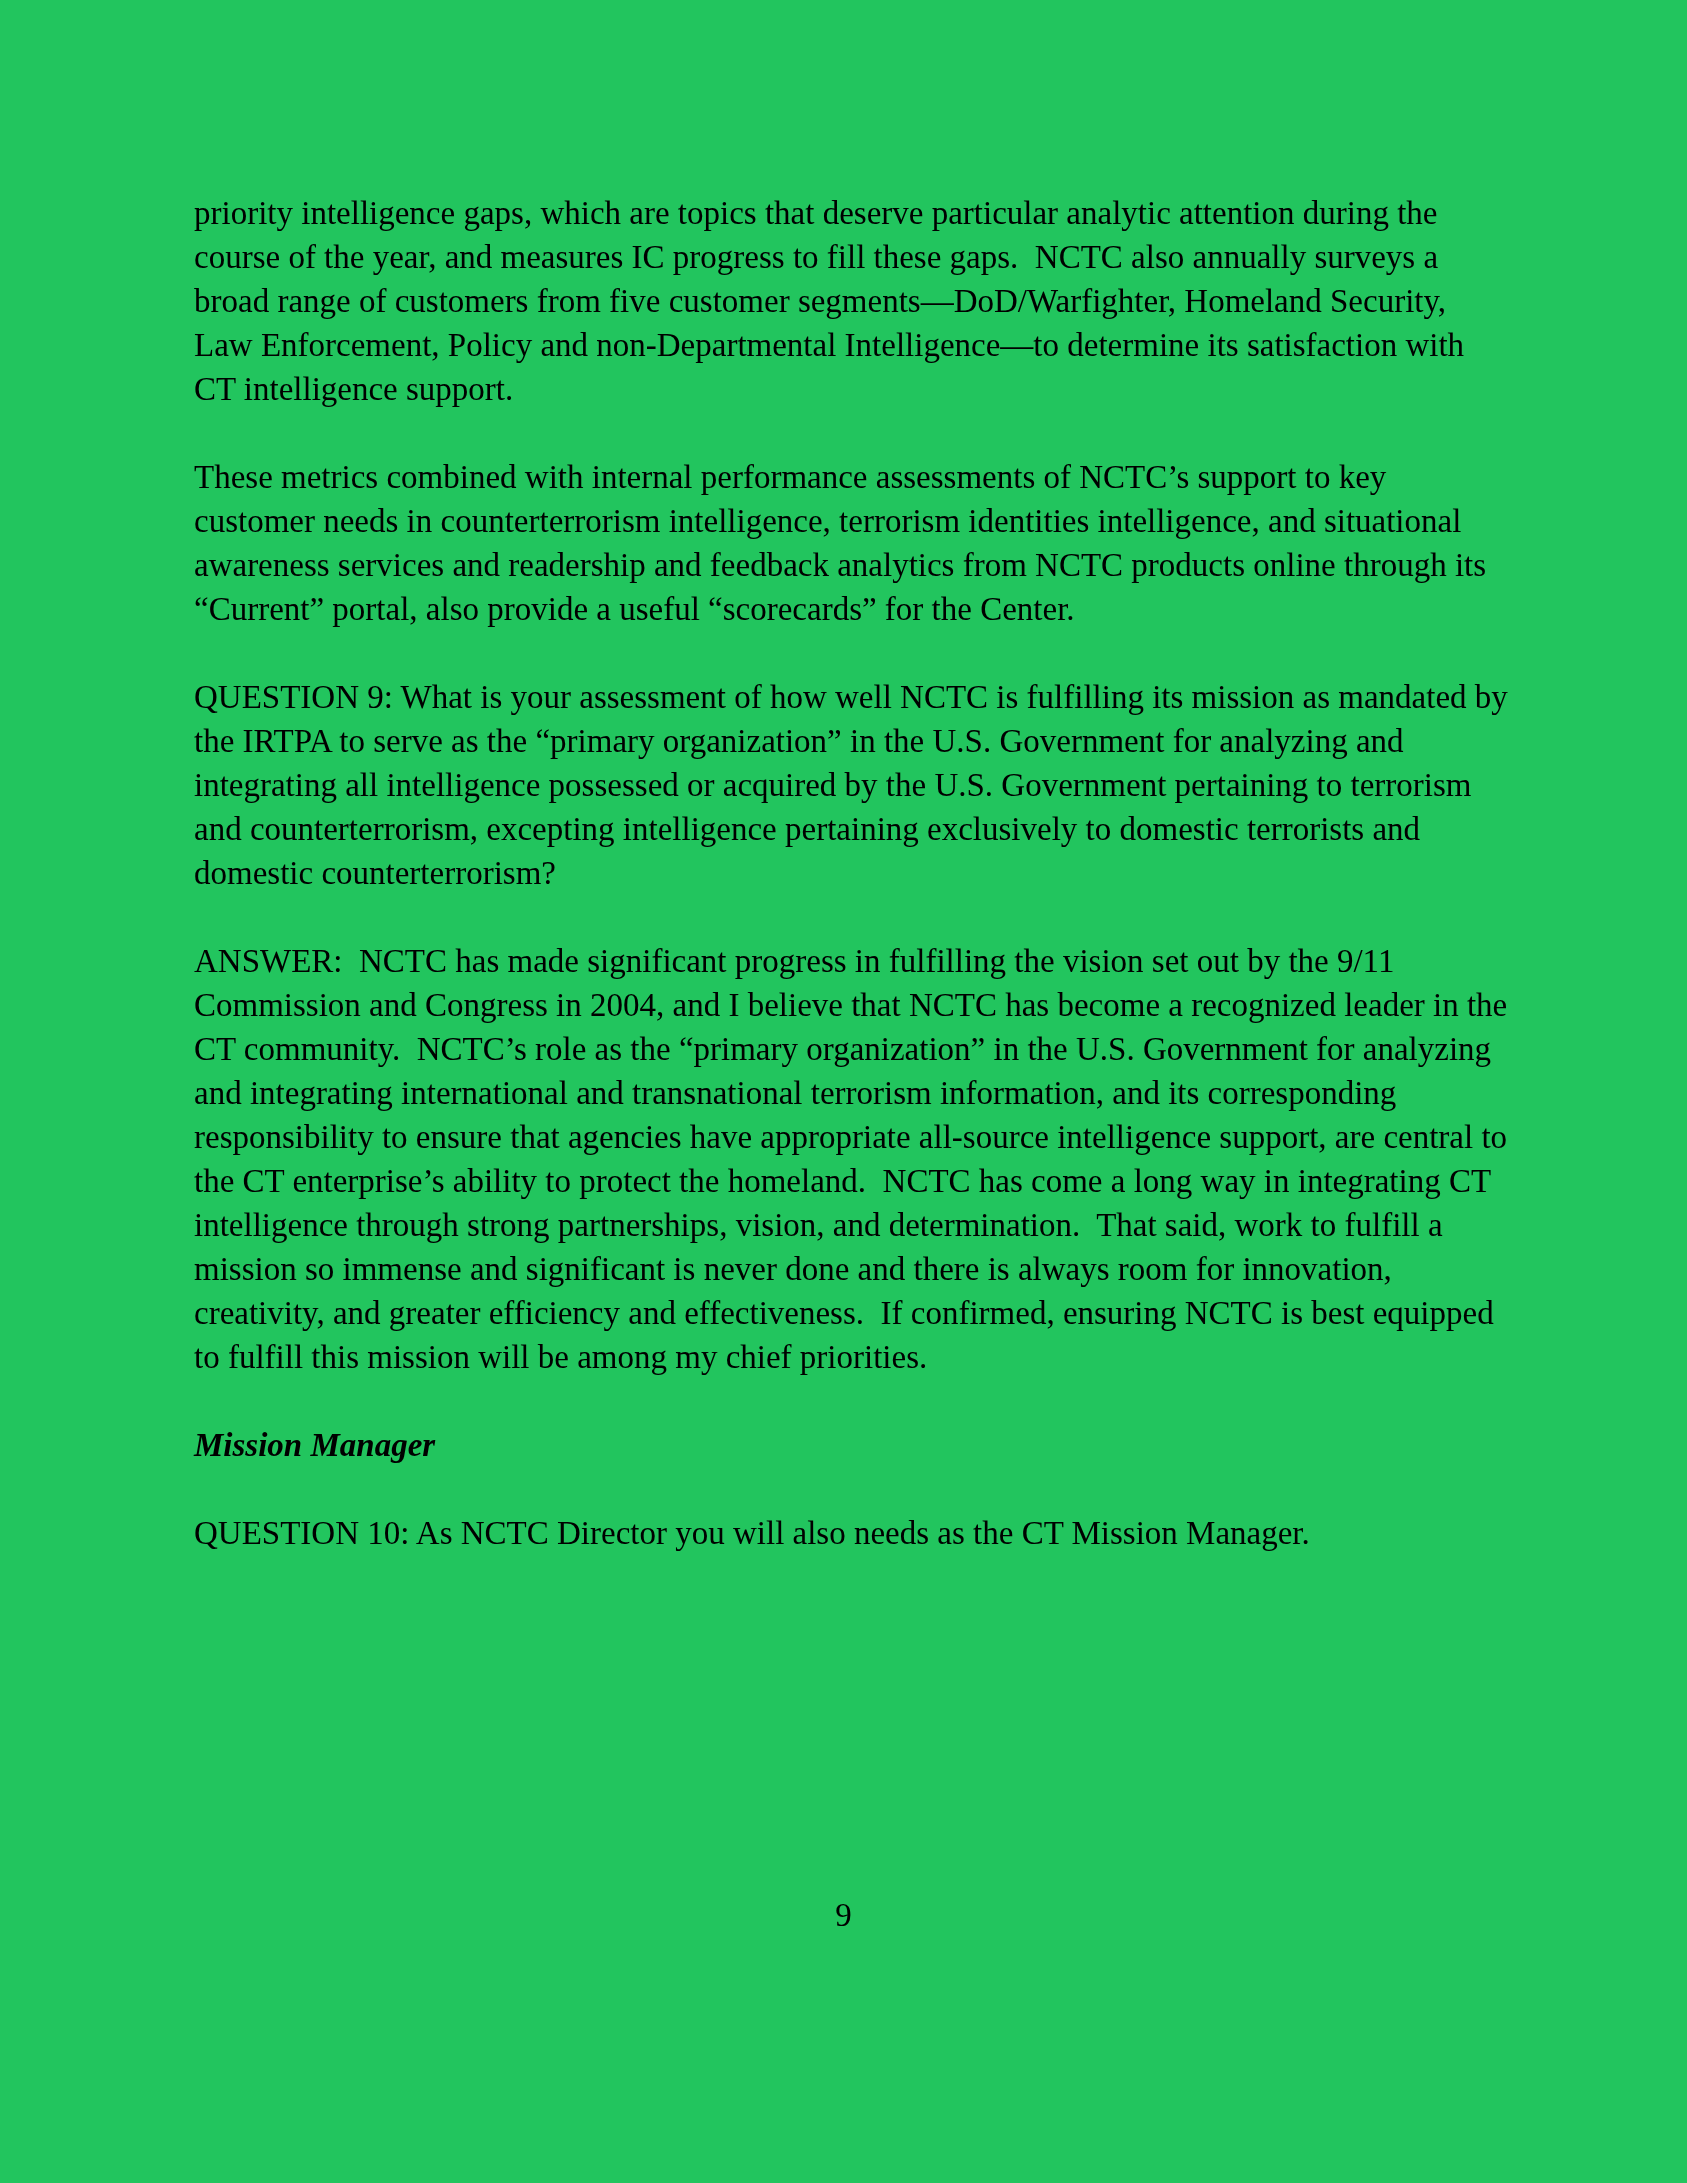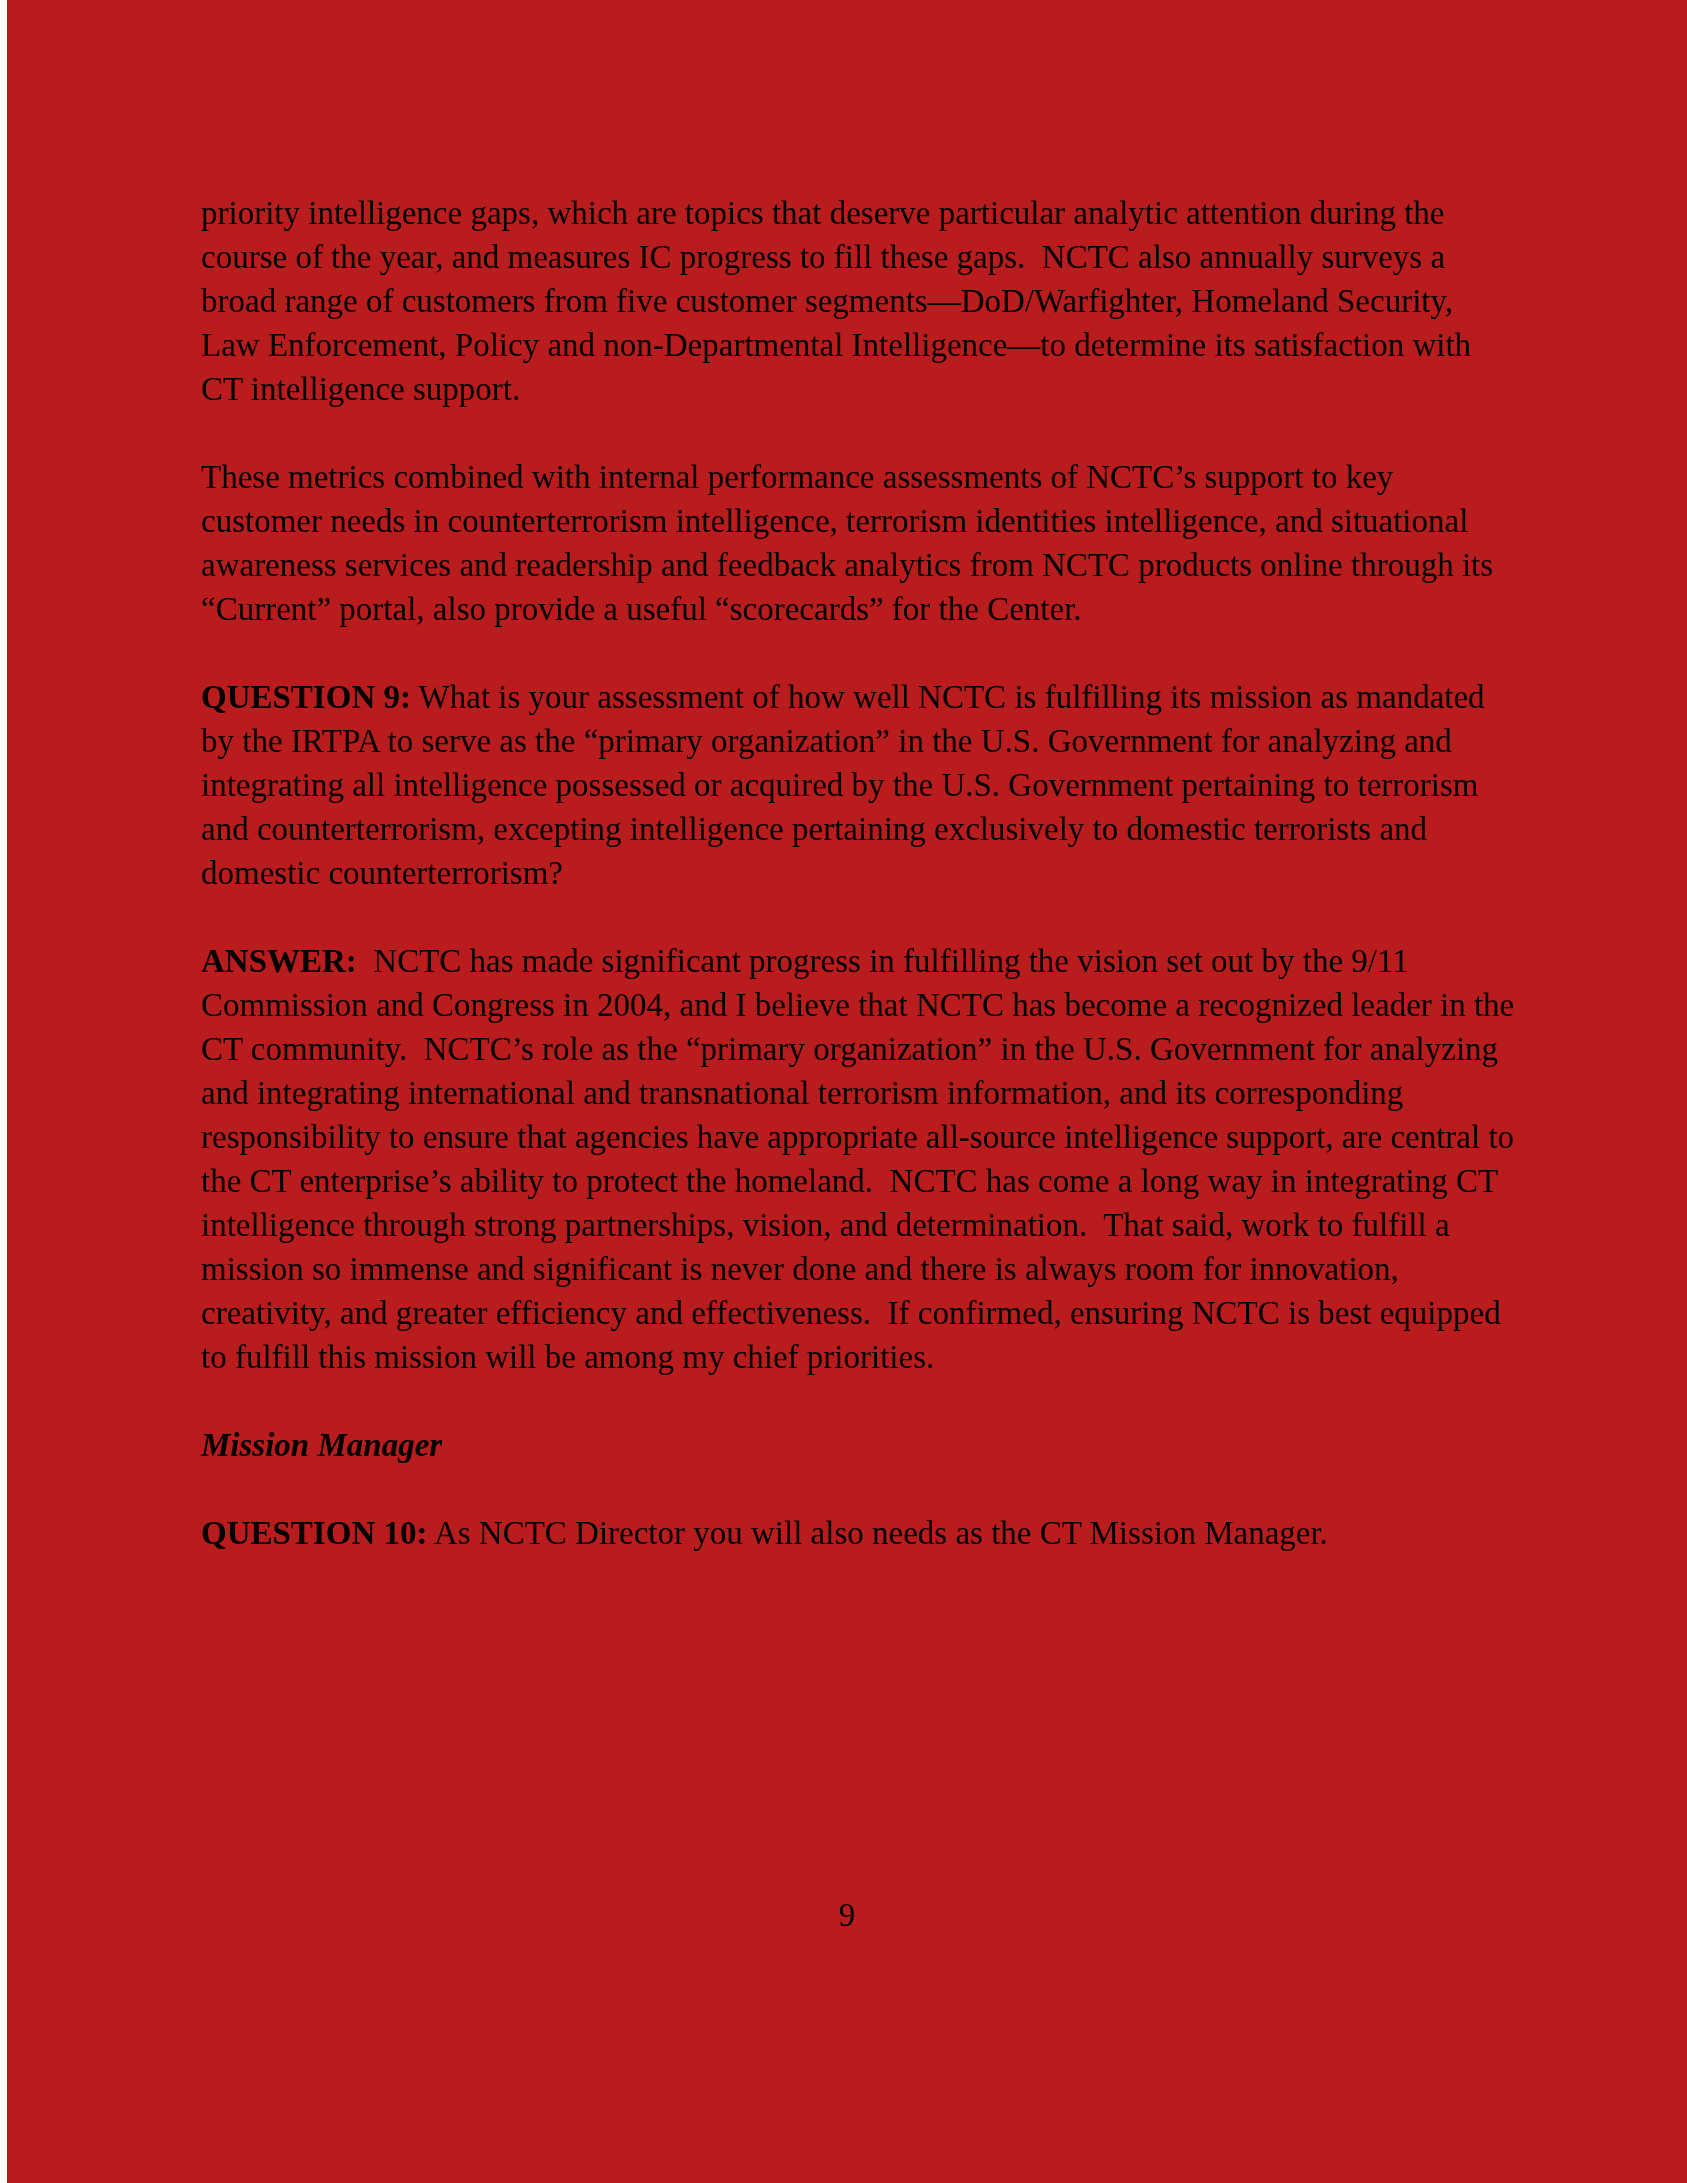--- a/index.html
+++ b/index.html
@@ -10,38 +10,37 @@
   body {
     width: 1687px;
     height: 2183px;
     position: relative;
     font-family: "Liberation Serif", "DejaVu Serif", serif;
     color: #000000;
   }
   .page {
     position: absolute;
     inset: 0;
-    background: #b91c1c;
-    margin-left: 7px;
+    background: #22c55e;
   }
   .page-content {
     position: absolute;
     left: 194px;
     top: 191px;
     width: 1317px;
   }
   .para {
     font-size: 33px;
     line-height: 44px;
     margin: 0 0 44px 0;
     text-align: left;
     white-space: pre-wrap;
   }
   .label {
-    font-weight: bold;
+    font-weight: normal;
   }
   .section-heading {
     font-size: 33px;
     line-height: 44px;
     margin: 0 0 44px 0;
     font-weight: bold;
     font-style: italic;
     white-space: pre-wrap;
   }
   .page-footer {

